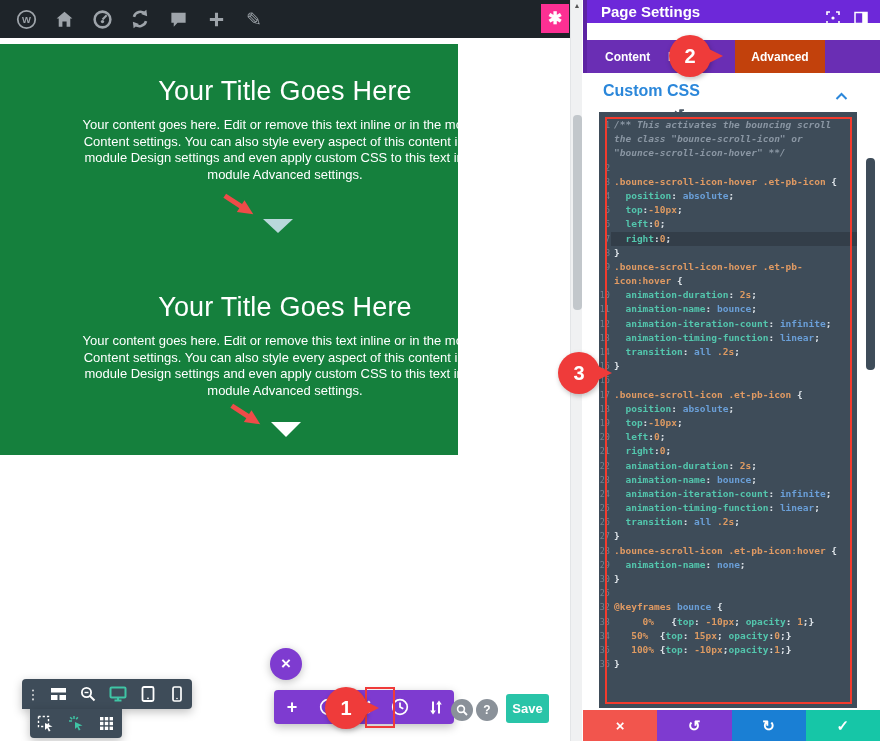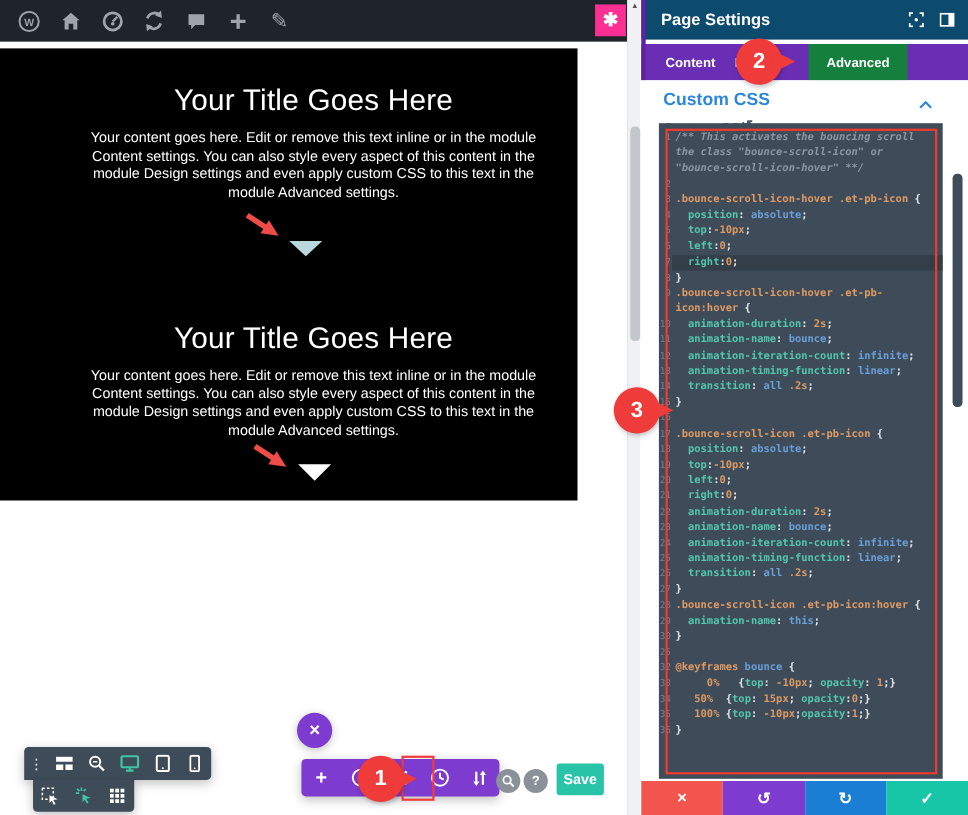--- a/index.html
+++ b/index.html
@@ -9,46 +9,46 @@
 
   
   .adminbar { position:absolute; left:0; top:0; width:570px; height:38px; background:#1e2429; display:flex; align-items:center; }
   .ab-ic { width:24px; height:24px; display:flex; align-items:center; justify-content:center; color:#9ea4aa; margin-left:14px; cursor:pointer; }
   .ab-ic svg { display:block; }
   .ab-glyph { font-size:19px; line-height:1; }
   .divi-logo { position:absolute; left:541px; top:4px; width:28px; height:29px; background:#fc3093; color:#fff; display:flex; align-items:center; justify-content:center; font-size:17px; font-weight:bold; }
 
   
   .preview { position:absolute; left:0; top:38px; width:570px; height:703px; background:#fff; }
-  .hero { position:absolute; left:0; top:6px; width:525px; height:411px; background:#000000; }
+  .hero { position:absolute; left:0; top:6px; width:458px; height:411px; background:#15803d; }
   .sec { position:absolute; left:0; width:570px; text-align:center; }
   .sec-1 { top:32px; } .sec-2 { top:248px; }
   .sec-title { color:#fff; font-size:27px; font-weight:500; letter-spacing:.2px; }
   .sec-body { width:438px; margin:10px auto 0; color:#fff; font-size:13px; line-height:16.5px; }
   .tri { position:absolute; width:0; height:0; border-left:15px solid transparent; border-right:15px solid transparent; }
   .tri-1 { left:263px; top:175px; border-top:14px solid #b9d8db; }
   .tri-2 { left:271px; top:378px; border-top:15px solid #ffffff; }
   .red-arrow { position:absolute; width:38px; height:18px; transform:rotate(33deg); }
   .ra-1 { left:220px; top:152px; } .ra-2 { left:227px; top:362px; }
 
   
   .vscroll { position:absolute; left:570px; top:0; width:12px; height:741px; background:#f0f1f2; border-left:1px solid #e3e5e7; }
   .vs-up { position:absolute; left:2px; top:2px; width:8px; height:8px; color:#555; font-size:7px; line-height:8px; text-align:center; }
   .vs-thumb { position:absolute; left:1.5px; top:115px; width:9px; height:195px; background:#c2c7cb; border-radius:4px; }
 
   
   .panel { position:absolute; left:583px; top:0; width:297px; height:741px; background:#fff; }
   .panel-edge { position:absolute; left:0; top:0; width:4px; height:73px; background:#5d23a3; }
-  .panel-hd { position:absolute; left:0; top:0; width:297px; height:36px; background:#0c4a6e; display:flex; align-items:center; }
+  .panel-hd { position:absolute; left:0; top:0; width:297px; height:23px; background:#6d28d9; display:flex; align-items:center; }
   .panel-title { color:#fff; font-size:15px; font-weight:bold; margin-left:18px; }
   .hd-ics { position:absolute; right:12px; top:0; height:40px; display:flex; align-items:center; gap:14px; color:#fff; }
   .tabs { position:absolute; left:0; top:40px; width:297px; height:33px; background:#6a2eb4; }
   .tab { position:absolute; top:0; height:33px; display:flex; align-items:center; color:#fff; font-size:12px; font-weight:bold; cursor:pointer; }
   .tab-content { left:22px; } .tab-design { left:85px; }
-  .tab-advanced { left:152px; width:90px; justify-content:center; background:#15803d; }
+  .tab-advanced { left:152px; width:90px; justify-content:center; background:#c2410c; }
   .panel-body { position:absolute; left:0; top:73px; width:297px; height:632px; background:#fff; }
   .css-heading { position:absolute; left:20px; top:9px; color:#2b87da; font-size:16px; font-weight:bold; }
   .chev-up { position:absolute; right:32px; top:14px; color:#2b87da; }
   .field-label { position:absolute; left:20px; top:36px; color:#4c5866; font-size:13px; font-weight:bold; }
   .reset-ic { position:absolute; left:90px; top:33px; color:#4c5866; font-size:14px; font-weight:bold; cursor:pointer; }
 
   
   .editor { position:absolute; left:16px; top:39px; width:258px; height:596px; background:#3e4c59; overflow:hidden; cursor:text; }
   .ed-redbox { position:absolute; left:6px; top:5px; right:5px; bottom:4px; border:2px solid #f23b2e; pointer-events:none; z-index:3; }
   .rows { position:absolute; left:0; top:6px; width:100%; font-family:"DejaVu Sans Mono", monospace; font-size:9.5px; font-weight:bold; }
@@ -327,21 +327,21 @@
             <div class="crow">
               <span class="gut">27</span>
               <span class="ctext"><span class="tk-pn">}</span></span>
             </div>
             <div class="crow">
               <span class="gut">28</span>
               <span class="ctext"><span class="tk-sel">.bounce-scroll-icon .et-pb-icon:hover</span><span class="tk-pn"> {</span></span>
             </div>
             <div class="crow">
               <span class="gut">29</span>
-              <span class="ctext"><span class="tk-prop">  animation-name</span><span class="tk-pn">: </span><span class="tk-val">this</span><span class="tk-pn">;</span></span>
+              <span class="ctext"><span class="tk-prop">  animation-name</span><span class="tk-pn">: </span><span class="tk-val">none</span><span class="tk-pn">;</span></span>
             </div>
             <div class="crow">
               <span class="gut">30</span>
               <span class="ctext"><span class="tk-pn">}</span></span>
             </div>
             <div class="crow">
               <span class="gut">25</span>
               <span class="ctext"></span>
             </div>
             <div class="crow">

